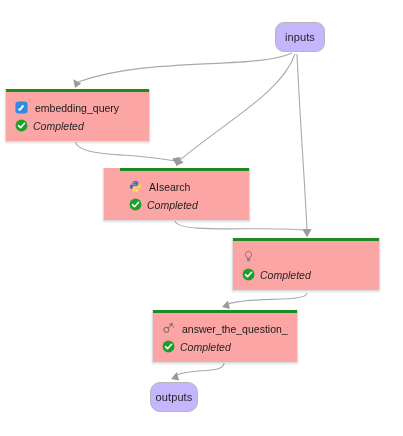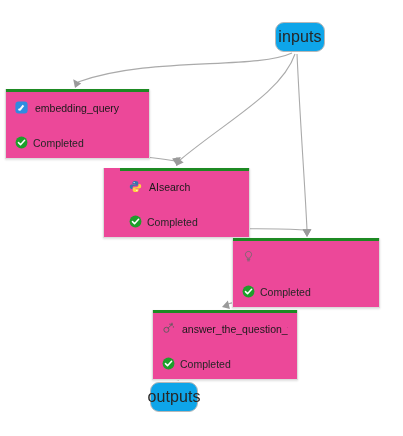--- a/index.html
+++ b/index.html
@@ -33,55 +33,56 @@
     stroke-width: 1.1;
   }
   .arrow-head {
     fill: #9a9a9a;
   }
 
   
   .pill {
     position: absolute;
     box-sizing: border-box;
-    background: #0ea5e9;
+    background: #c4b5fd;
     border: 1px solid #b8b8b8;
     border-radius: 9px;
     display: flex;
     align-items: center;
     justify-content: center;
-    font-size: 16px;
+    font-size: 11px;
     color: #262626;
     letter-spacing: 0.1px;
   }
 
   
   .node {
     position: absolute;
     box-sizing: border-box;
-    background: #ec4899;
+    background: #fca5a5;
     border: 1px solid #dcdcdc;
     border-top: none;
     box-shadow: 0 1px 2px rgba(0,0,0,0.13);
   }
   .node-topbar {
     height: 3px;
     width: 100%;
     background: #1d8a23;
   }
   .node-body {
     padding: 7px 9px 7px 9px;
   }
   .node-row {
     display: flex;
     align-items: center;
     height: 17px;
   }
   .node-row + .node-row {
-    margin-top: 18px;
+    margin-top: 1px;
+    font-style: italic;
   }
   .node-title {
     font-size: 10.5px;
     color: #1a1a1a;
     margin-left: 7px;
     white-space: nowrap;
     overflow: hidden;
   }
   .node-status {
     font-size: 10.5px;
@@ -247,17 +248,17 @@
           <svg viewBox="0 0 16 16" width="13" height="13" xmlns="http://www.w3.org/2000/svg">
             <circle cx="8" cy="8" r="7.3" fill="#1d9f2b"></circle>
             <path d="M4.3 8.2 L6.8 10.7 L11.8 5.2" fill="none" stroke="#ffffff" stroke-width="1.9" stroke-linecap="round" stroke-linejoin="round"></path>
           </svg>
         </span>
         <span class="node-status">Completed</span>
       </div>
     </div>
   </div>
 
-  <div class="pill" style="left:150px; top:382px; width:48px; height:30px;">
+  <div class="pill" style="left:150px; top:382px; width:48px; height:30px;border-radius:10px;">
     <span>outputs</span>
   </div>
 
 </div>
 
 </body></html>

